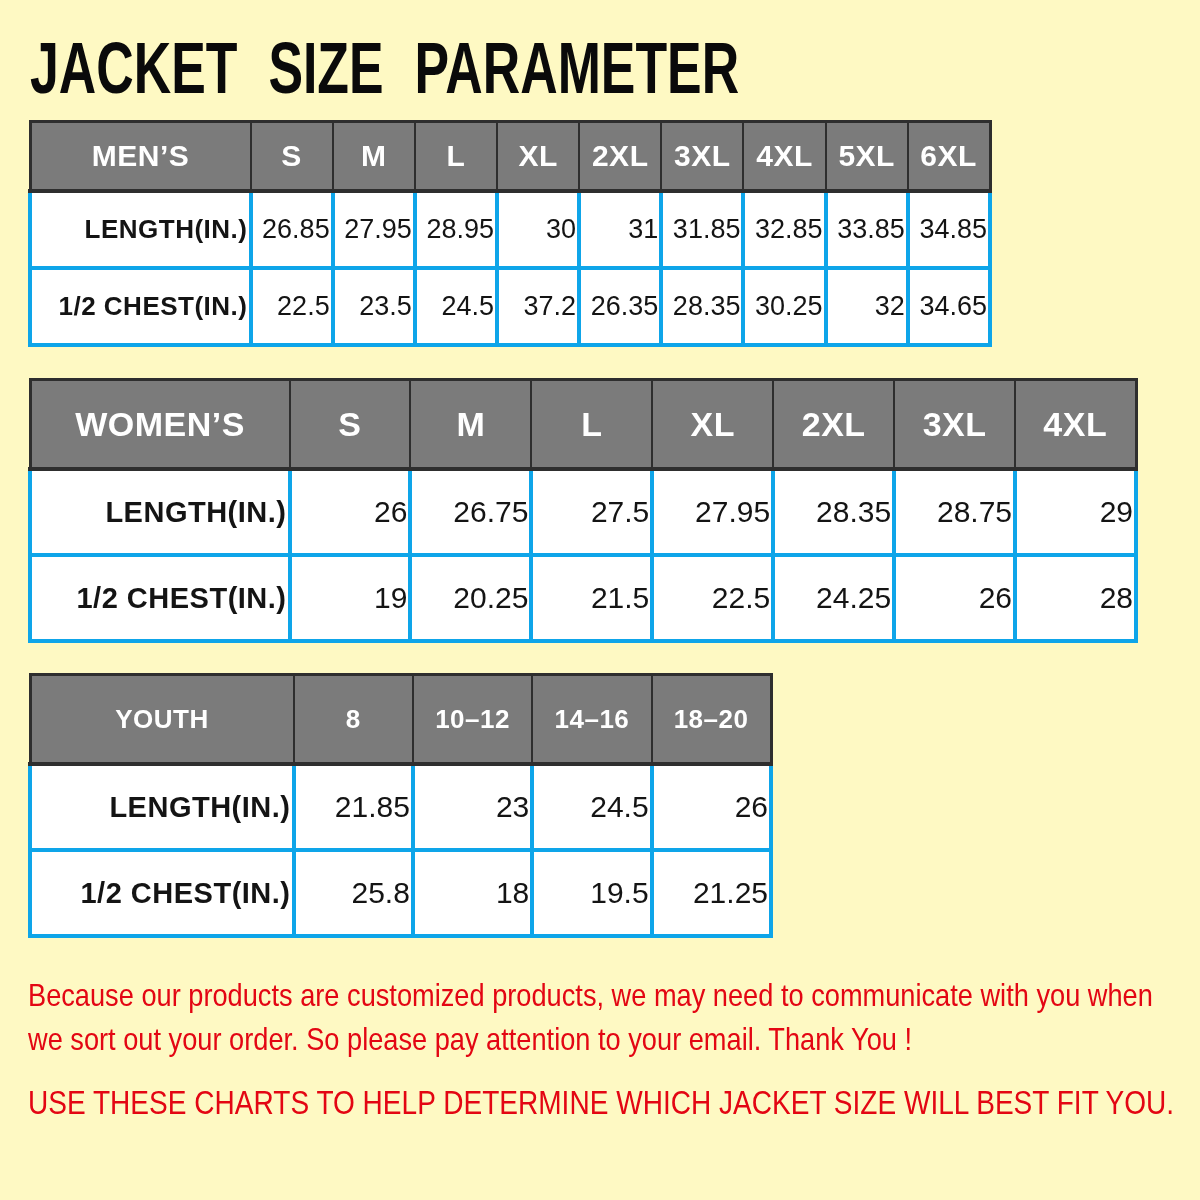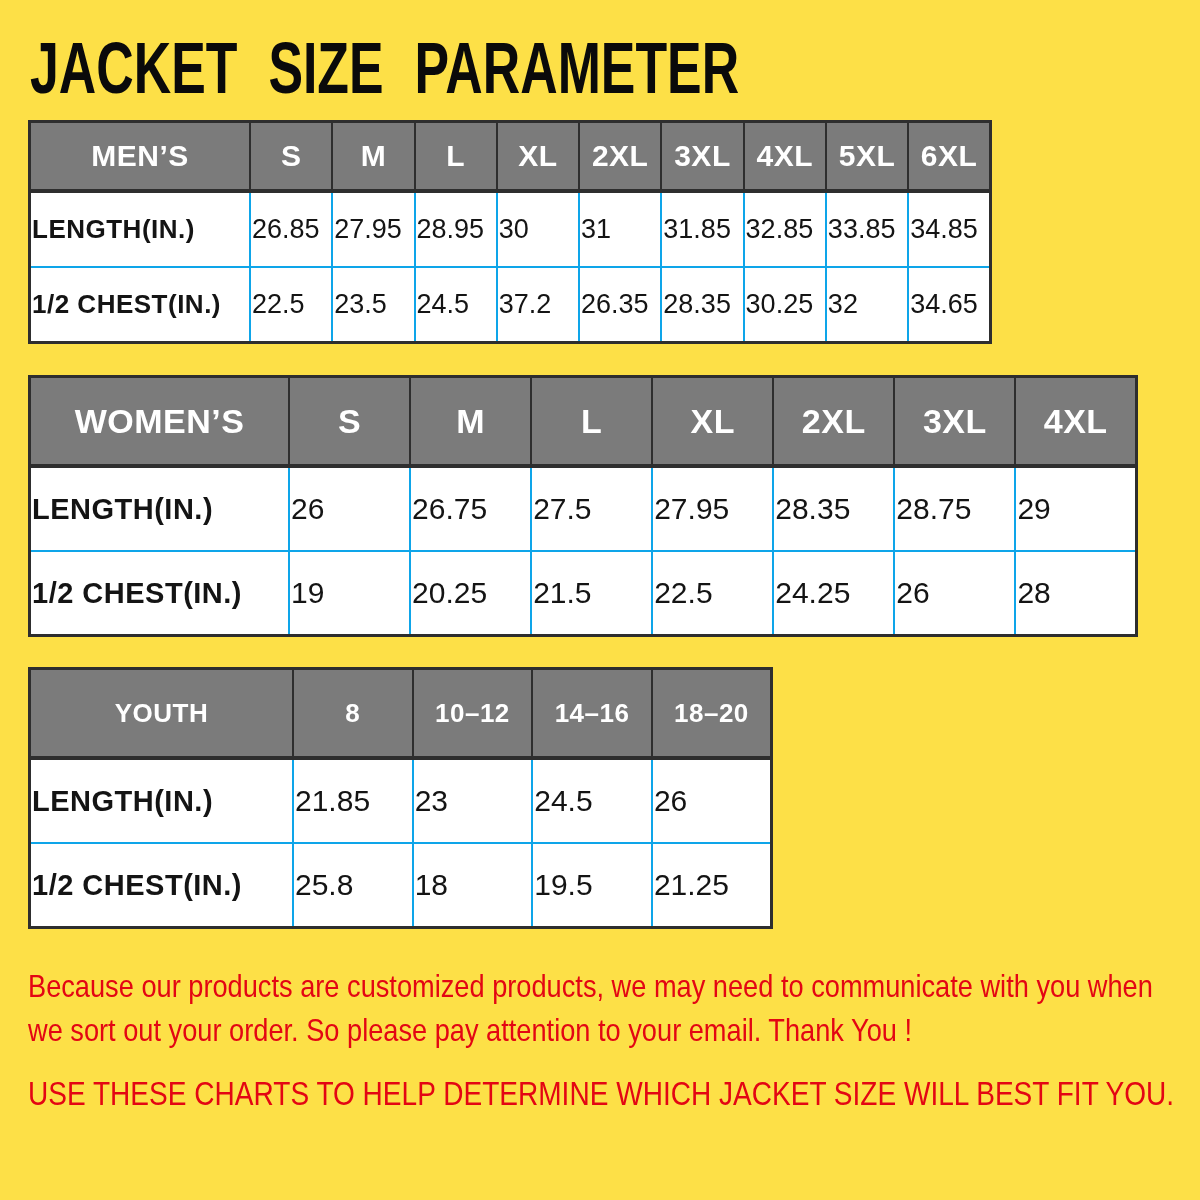--- a/index.html
+++ b/index.html
@@ -5,21 +5,21 @@
   html, body {
     margin: 0;
     padding: 0;
     background: #ffffff;
     font-family: "Liberation Sans", sans-serif;
   }
   .page {
     position: relative;
     width: 1200px;
     height: 1200px;
-    background: #fde047;
+    background: #fef9c3;
     box-sizing: border-box;
     padding: 26px 28px 0 28px;
     overflow: hidden;
   }
   
   .title {
     margin: 6px 0 0 2px;
     font-size: 72px;
     line-height: 1.0;
     font-weight: 800;
@@ -52,23 +52,23 @@
     font-weight: 600;
     text-align: center;
     vertical-align: middle;
     border: 2px solid #2e2e2e;
     border-bottom: 4px solid #2e2e2e;
     letter-spacing: 0.5px;
   }
   table.size-table td {
     background: #ffffff;
     color: #141414;
-    text-align: left;
+    text-align: right;
     vertical-align: middle;
-    border: 2px solid #0ea5e9;
+    border: 4px solid #0ea5e9;
     font-weight: 400;
   }
   table.size-table td.rowlabel {
     font-weight: 600;
     letter-spacing: 0.5px;
   }
   
   table.mens { width: 964px; margin-top: 16px; }
   table.mens th { height: 64px; font-size: 30px; }
   table.mens th:first-child { width: 216px; }

